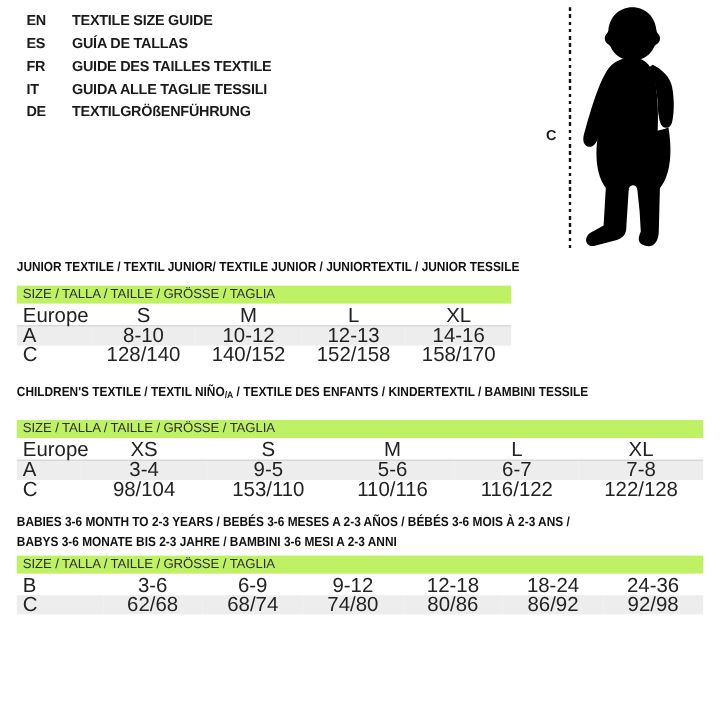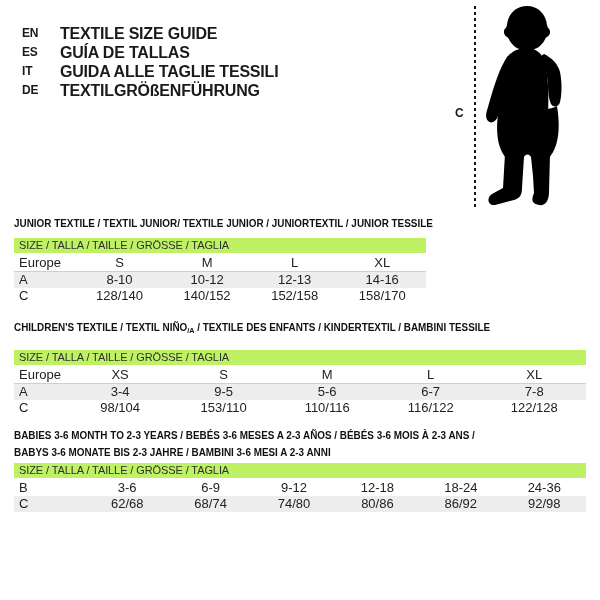--- a/index.html
+++ b/index.html
@@ -1,24 +1,24 @@
 <!DOCTYPE html>
 <html><head>
 <meta charset="utf-8">
 <style>
   html,body{margin:0;padding:0;background:#fff;}
   #page{
     position:relative;width:600px;height:600px;background:#ffffff;
     font-family:"Liberation Sans", sans-serif;color:#1a1a1a;overflow:hidden;
   }
   
-  .lang{position:absolute;left:22px;top:24px;}
+  .lang{position:absolute;left:22px;top:8px;}
   .lang-row{display:flex;line-height:19px;}
   .lang-code{width:38px;font-weight:700;font-size:12px;letter-spacing:-0.2px;}
-  .lang-title{font-weight:700;font-size:16px;letter-spacing:-0.2px;white-space:nowrap;}
+  .lang-title{font-weight:700;font-size:12px;letter-spacing:-0.2px;white-space:nowrap;}
   
   .measure-line{
     position:absolute;left:474px;top:6px;width:2px;height:201px;
     background:repeating-linear-gradient(to bottom,#151515 0 3px,transparent 3px 6px);
   }
   .measure-label{position:absolute;left:455px;top:106px;font-weight:700;font-size:12px;}
   .baby{position:absolute;left:484px;top:4px;}
   
   .sec-title{
     position:absolute;left:14px;font-weight:700;font-size:11px;white-space:nowrap;
@@ -30,21 +30,21 @@
   .title-babies{top:427px;line-height:17px;}
   
   .tbl{position:absolute;left:14px;}
   .tbl-junior{top:238px;width:412px;}
   .tbl-children{top:350px;width:572px;}
   .tbl-babies{top:463px;width:572px;}
   .size-bar{
     height:15px;line-height:15px;background:#bef264;color:#2e2e2e;
     font-size:11px;padding-left:5px;margin-bottom:2px;letter-spacing:-0.1px;
   }
-  table{border-collapse:collapse;width:100%;table-layout:fixed;font-size:13px;color:#222;}
+  table{border-collapse:collapse;width:100%;table-layout:fixed;font-size:17px;color:#222;}
   td{height:16px;line-height:16px;padding:0;text-align:center;vertical-align:middle;}
   td.lbl{text-align:left;padding-left:5px;}
   tr.cols td{border-bottom:1px solid #cfcfcf;}
   tr.shaded{background:#ededed;}
   
   .legend{position:absolute;left:14px;top:536px;}
   .note{
     font-weight:700;font-size:11px;white-space:nowrap;line-height:17px;
     transform:scaleX(0.9);transform-origin:0 50%;color:#111;
   }
@@ -55,20 +55,24 @@
 <div id="page">
 
   <div class="lang">
     <div class="lang-row">
       <span class="lang-code">EN</span>
       <span class="lang-title">TEXTILE SIZE GUIDE</span>
     </div>
     <div class="lang-row">
       <span class="lang-code">ES</span>
       <span class="lang-title">GUÍA DE TALLAS</span>
+    </div>
+    <div class="lang-row">
+      <span class="lang-code">FR</span>
+      <span class="lang-title">GUIDE DES TAILLES TEXTILE</span>
     </div>
     <div class="lang-row">
       <span class="lang-code">IT</span>
       <span class="lang-title">GUIDA ALLE TAGLIE TESSILI</span>
     </div>
     <div class="lang-row">
       <span class="lang-code">DE</span>
       <span class="lang-title">TEXTILGRÖßENFÜHRUNG</span>
     </div>
   </div>

